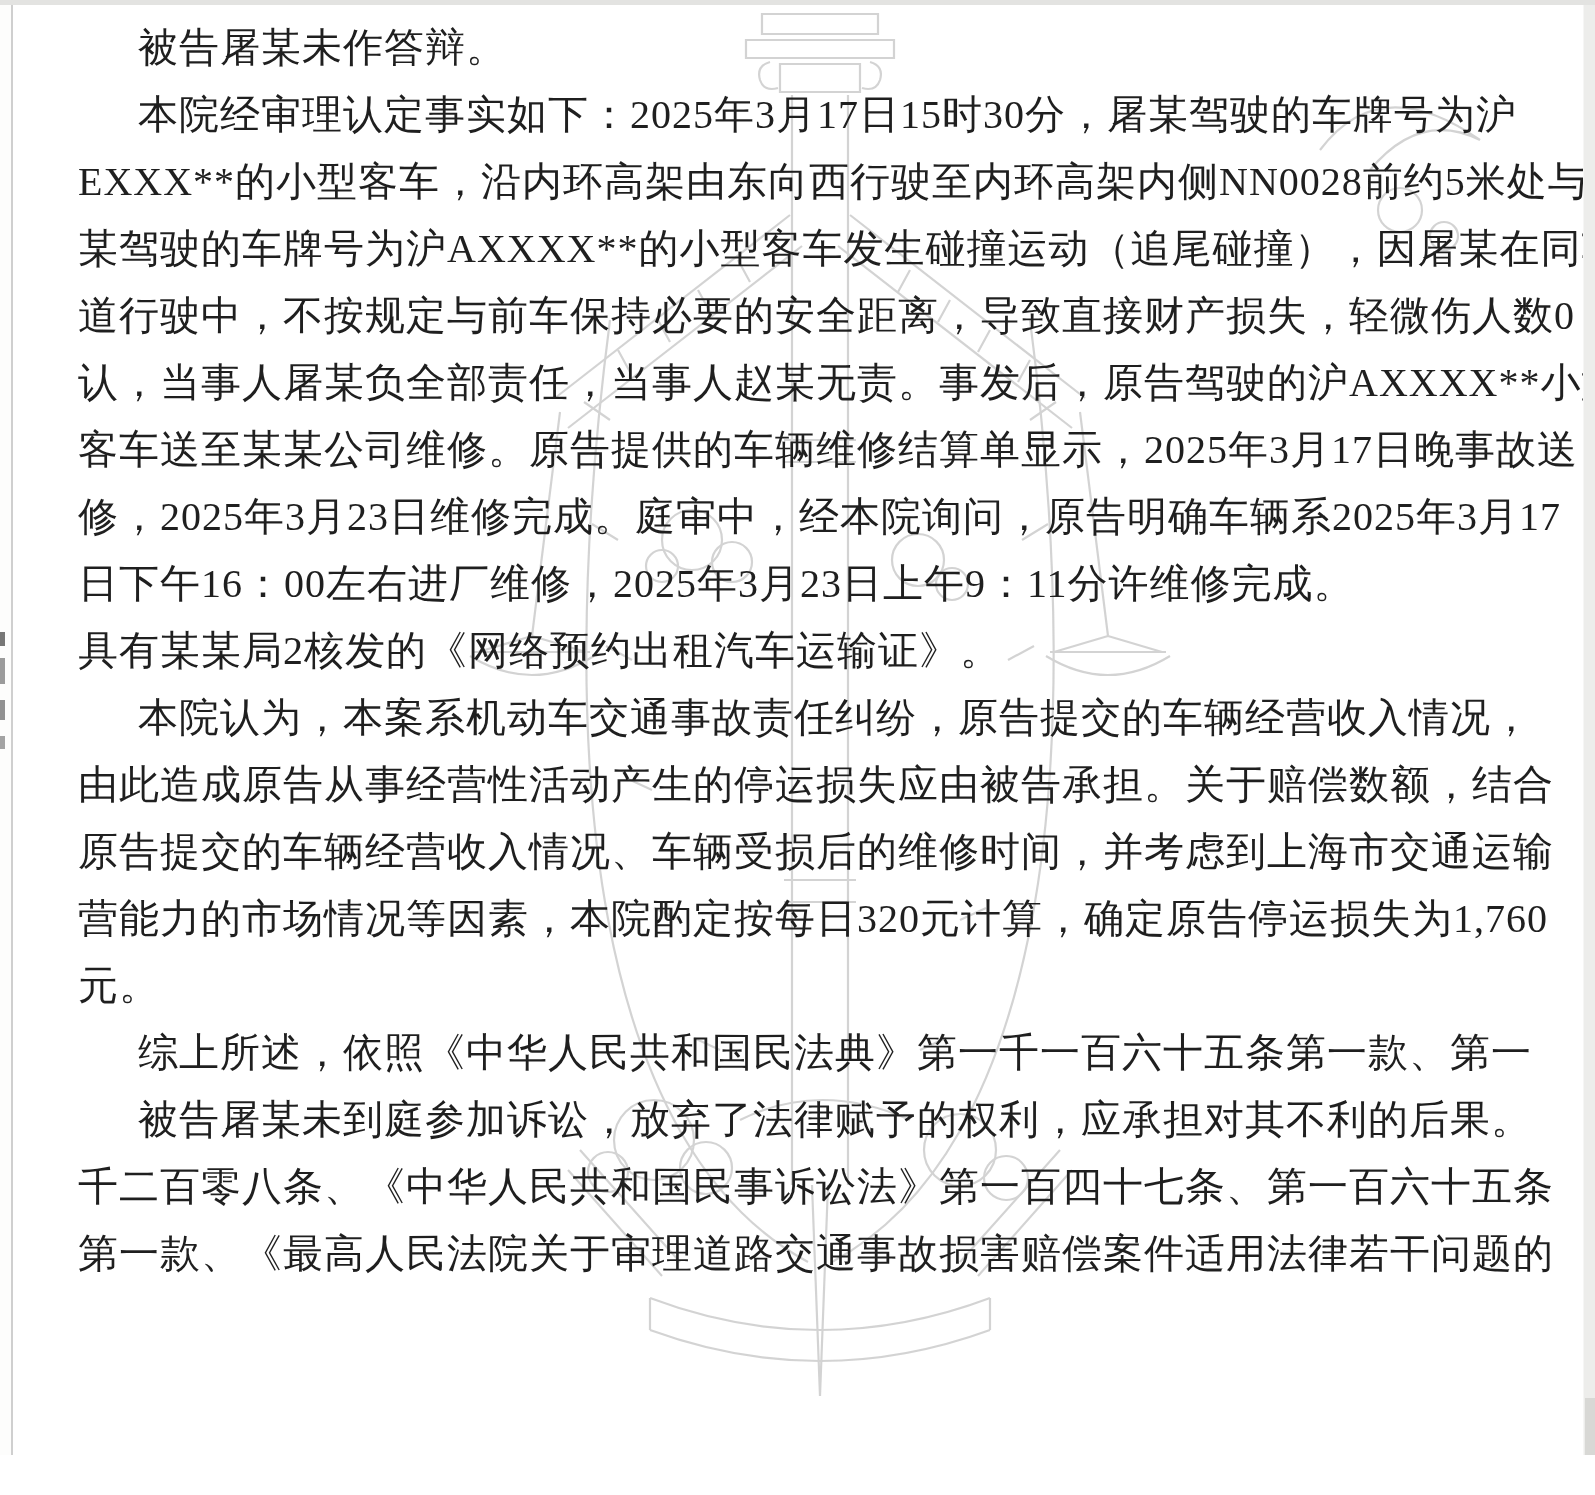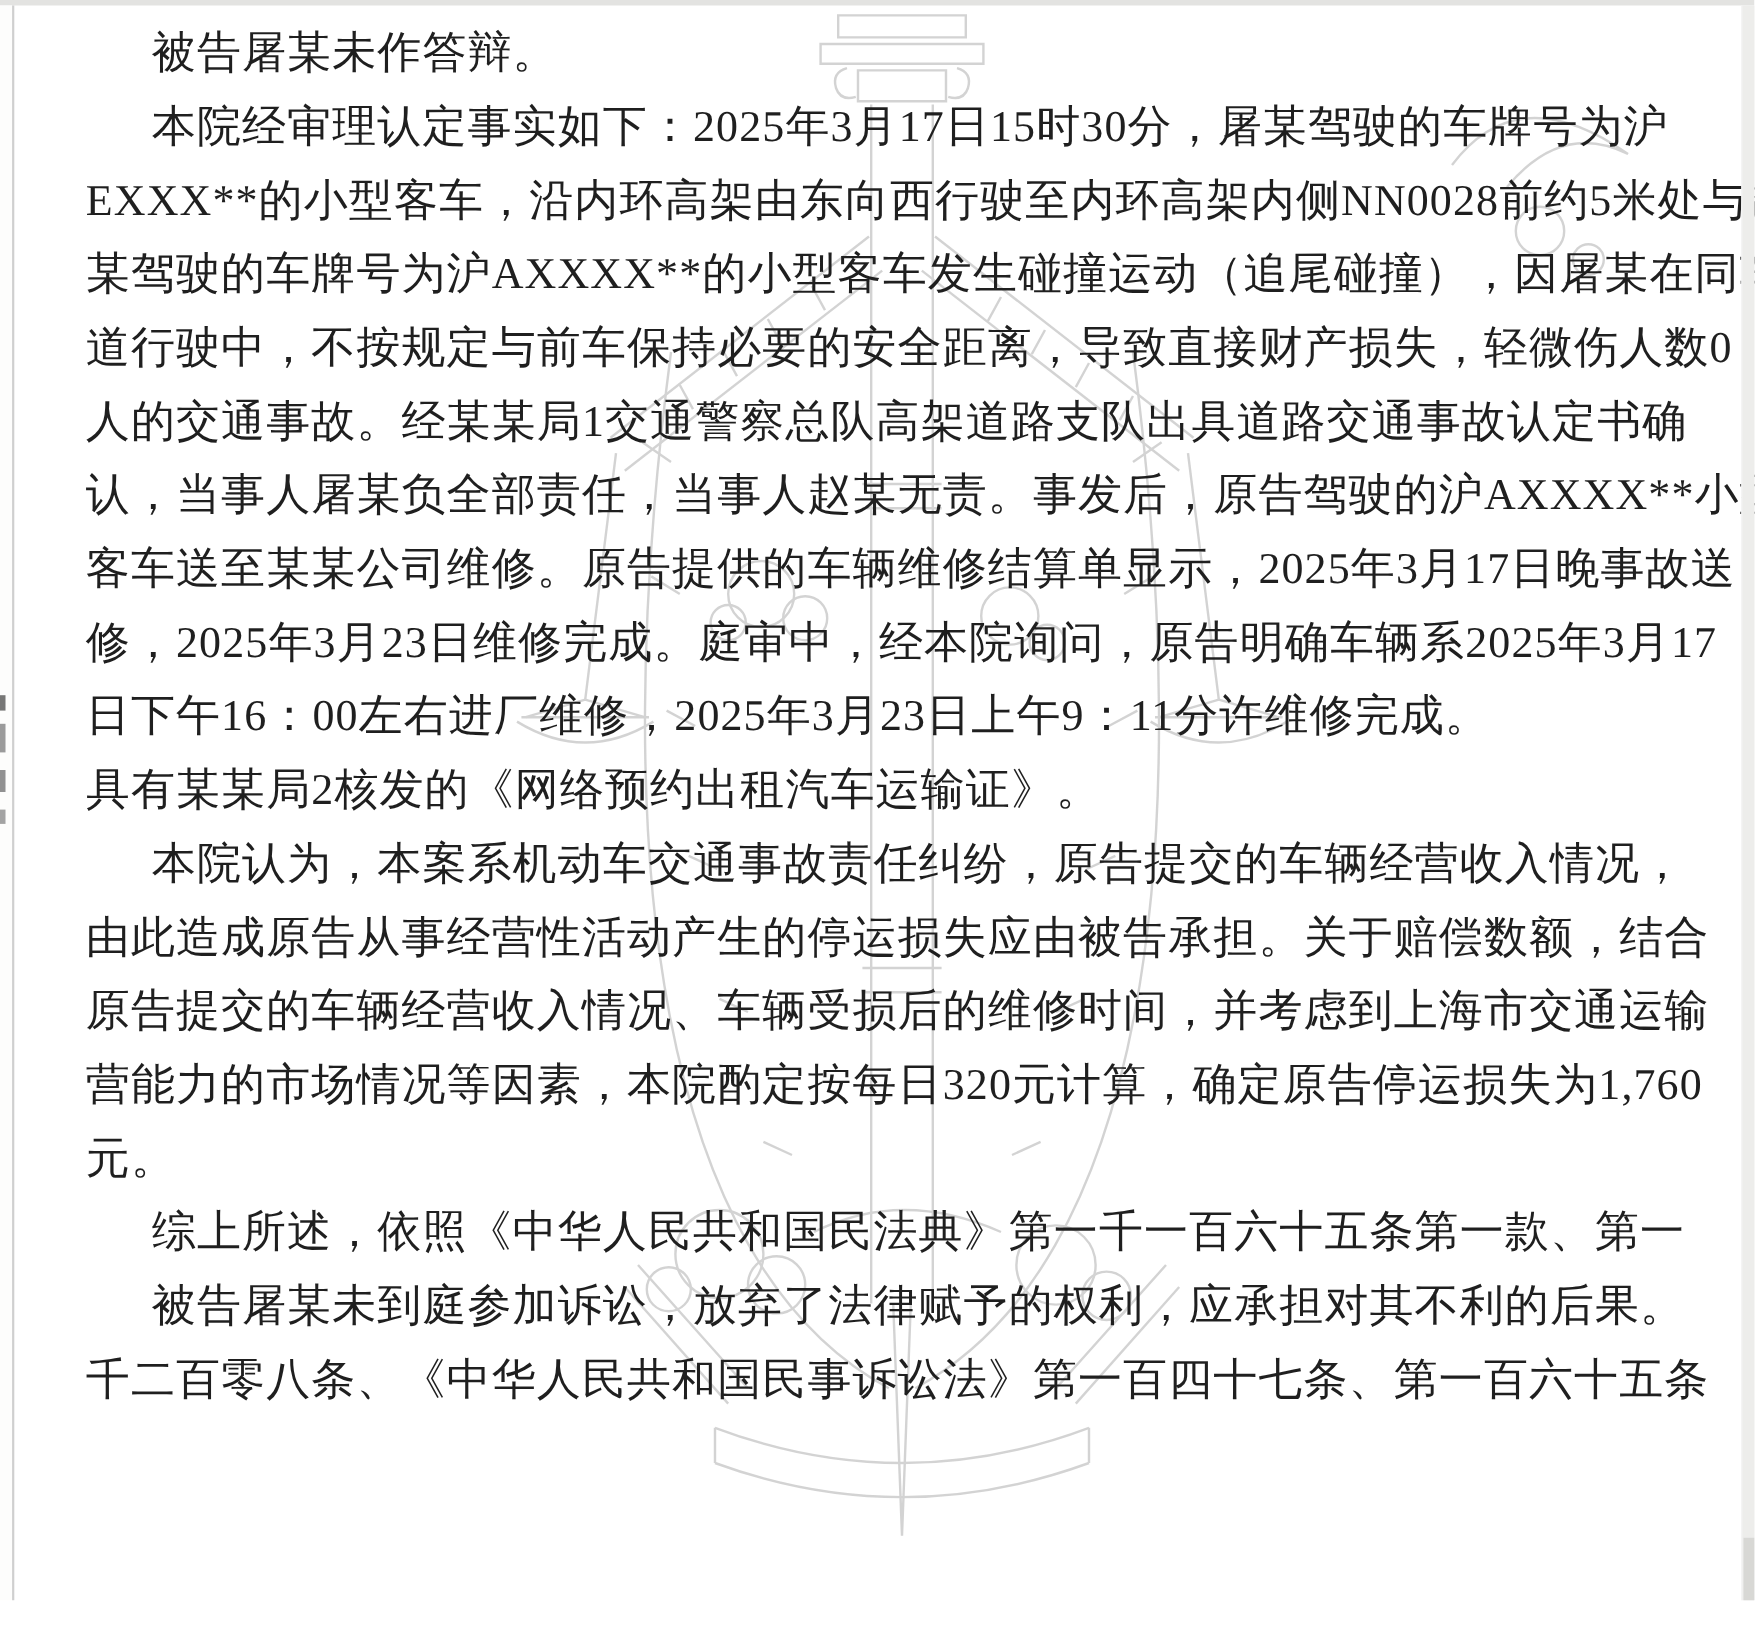--- a/index.html
+++ b/index.html
@@ -150,32 +150,32 @@
       </g>
     </svg>
   </div>
 
   <div class="text-block">
       <div class="line indent">被告屠某未作答辩。</div>
       <div class="line indent">本院经审理认定事实如下：2025年3月17日15时30分，屠某驾驶的车牌号为沪</div>
       <div class="line">EXXX**的小型客车，沿内环高架由东向西行驶至内环高架内侧NN0028前约5米处与赵</div>
       <div class="line">某驾驶的车牌号为沪AXXXX**的小型客车发生碰撞运动（追尾碰撞），因屠某在同车</div>
       <div class="line">道行驶中，不按规定与前车保持必要的安全距离，导致直接财产损失，轻微伤人数0</div>
-      <div class="line">人的交通事故。经某某局1交通警察总队高架道路支队出具道路交通事故认定书确</div>
       <div class="line">认，当事人屠某负全部责任，当事人赵某无责。事发后，原告驾驶的沪AXXXX**小型</div>
       <div class="line">客车送至某某公司维修。原告提供的车辆维修结算单显示，2025年3月17日晚事故送</div>
       <div class="line">修，2025年3月23日维修完成。庭审中，经本院询问，原告明确车辆系2025年3月17</div>
       <div class="line">日下午16：00左右进厂维修，2025年3月23日上午9：11分许维修完成。</div>
       <div class="line">具有某某局2核发的《网络预约出租汽车运输证》。</div>
       <div class="line indent">本院认为，本案系机动车交通事故责任纠纷，原告提交的车辆经营收入情况，</div>
       <div class="line">由此造成原告从事经营性活动产生的停运损失应由被告承担。关于赔偿数额，结合</div>
       <div class="line">原告提交的车辆经营收入情况、车辆受损后的维修时间，并考虑到上海市交通运输</div>
       <div class="line">营能力的市场情况等因素，本院酌定按每日320元计算，确定原告停运损失为1,760</div>
       <div class="line">元。</div>
       <div class="line indent">综上所述，依照《中华人民共和国民法典》第一千一百六十五条第一款、第一</div>
       <div class="line indent">被告屠某未到庭参加诉讼，放弃了法律赋予的权利，应承担对其不利的后果。</div>
       <div class="line">千二百零八条、《中华人民共和国民事诉讼法》第一百四十七条、第一百六十五条</div>
+      <div class="line">第一款、《最高人民法院关于审理道路交通事故损害赔偿案件适用法律若干问题的</div>
     </div>
 
   <div class="right-rail"></div>
   <div class="scroll-thumb"></div>
 
 </div>
 
 </body></html>

